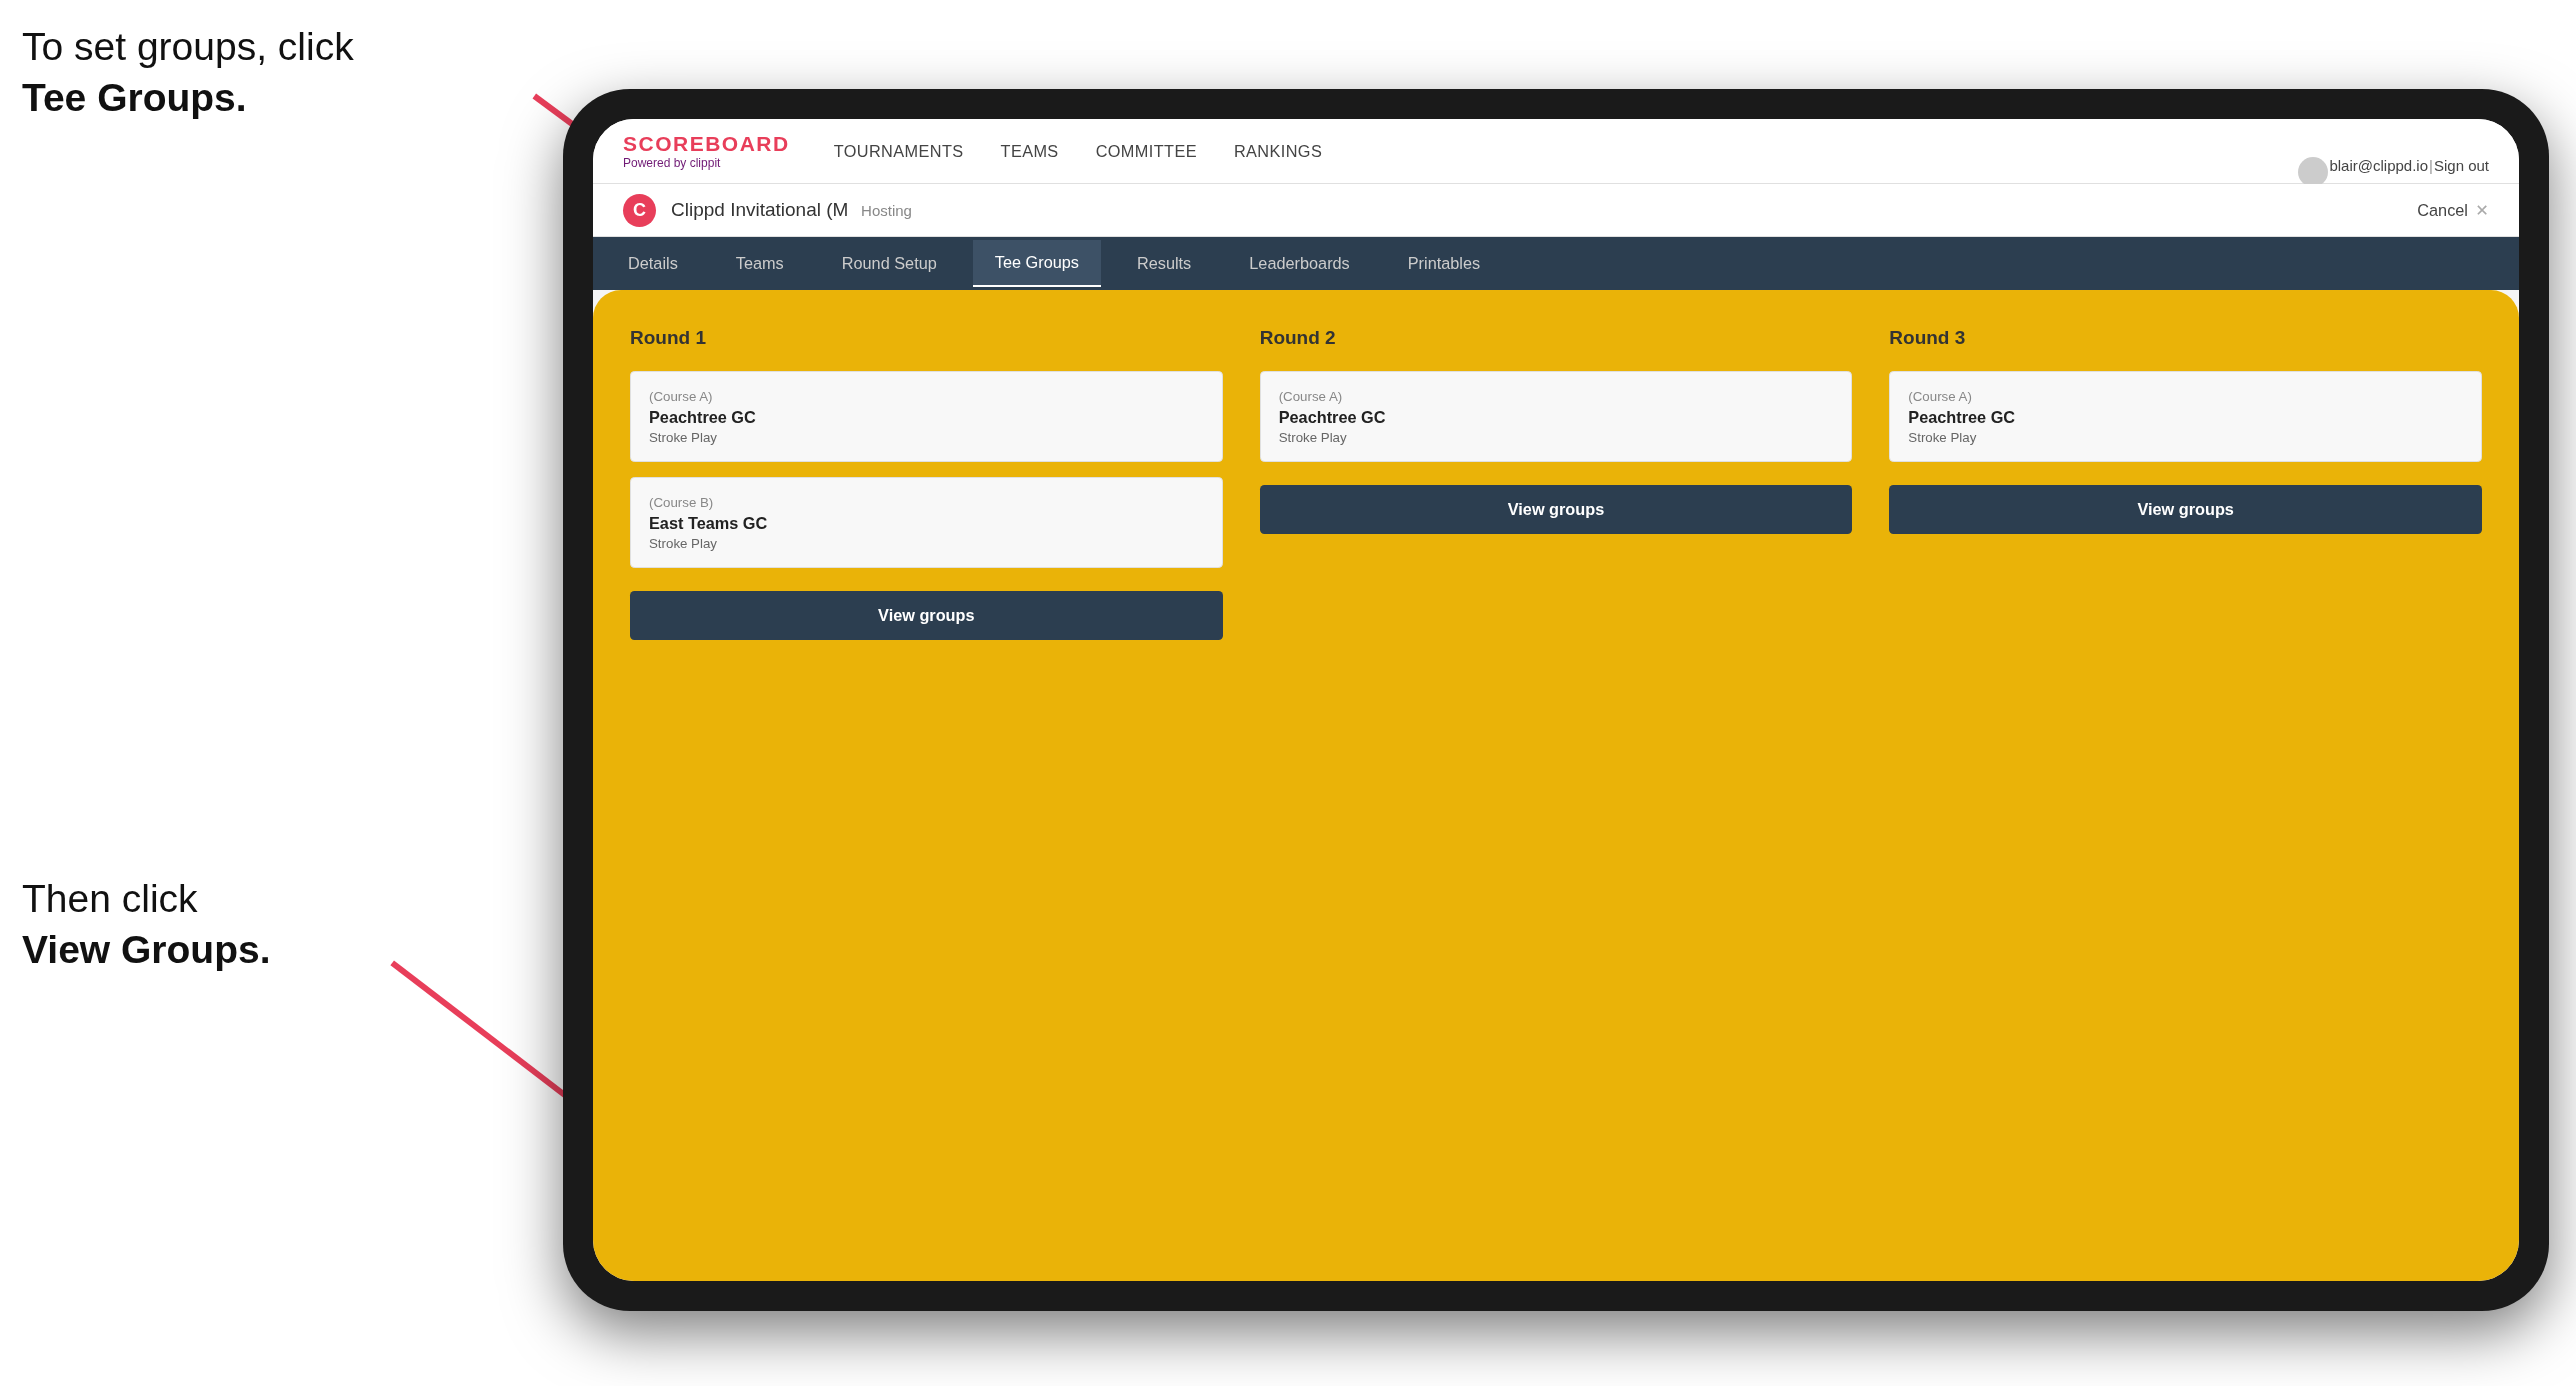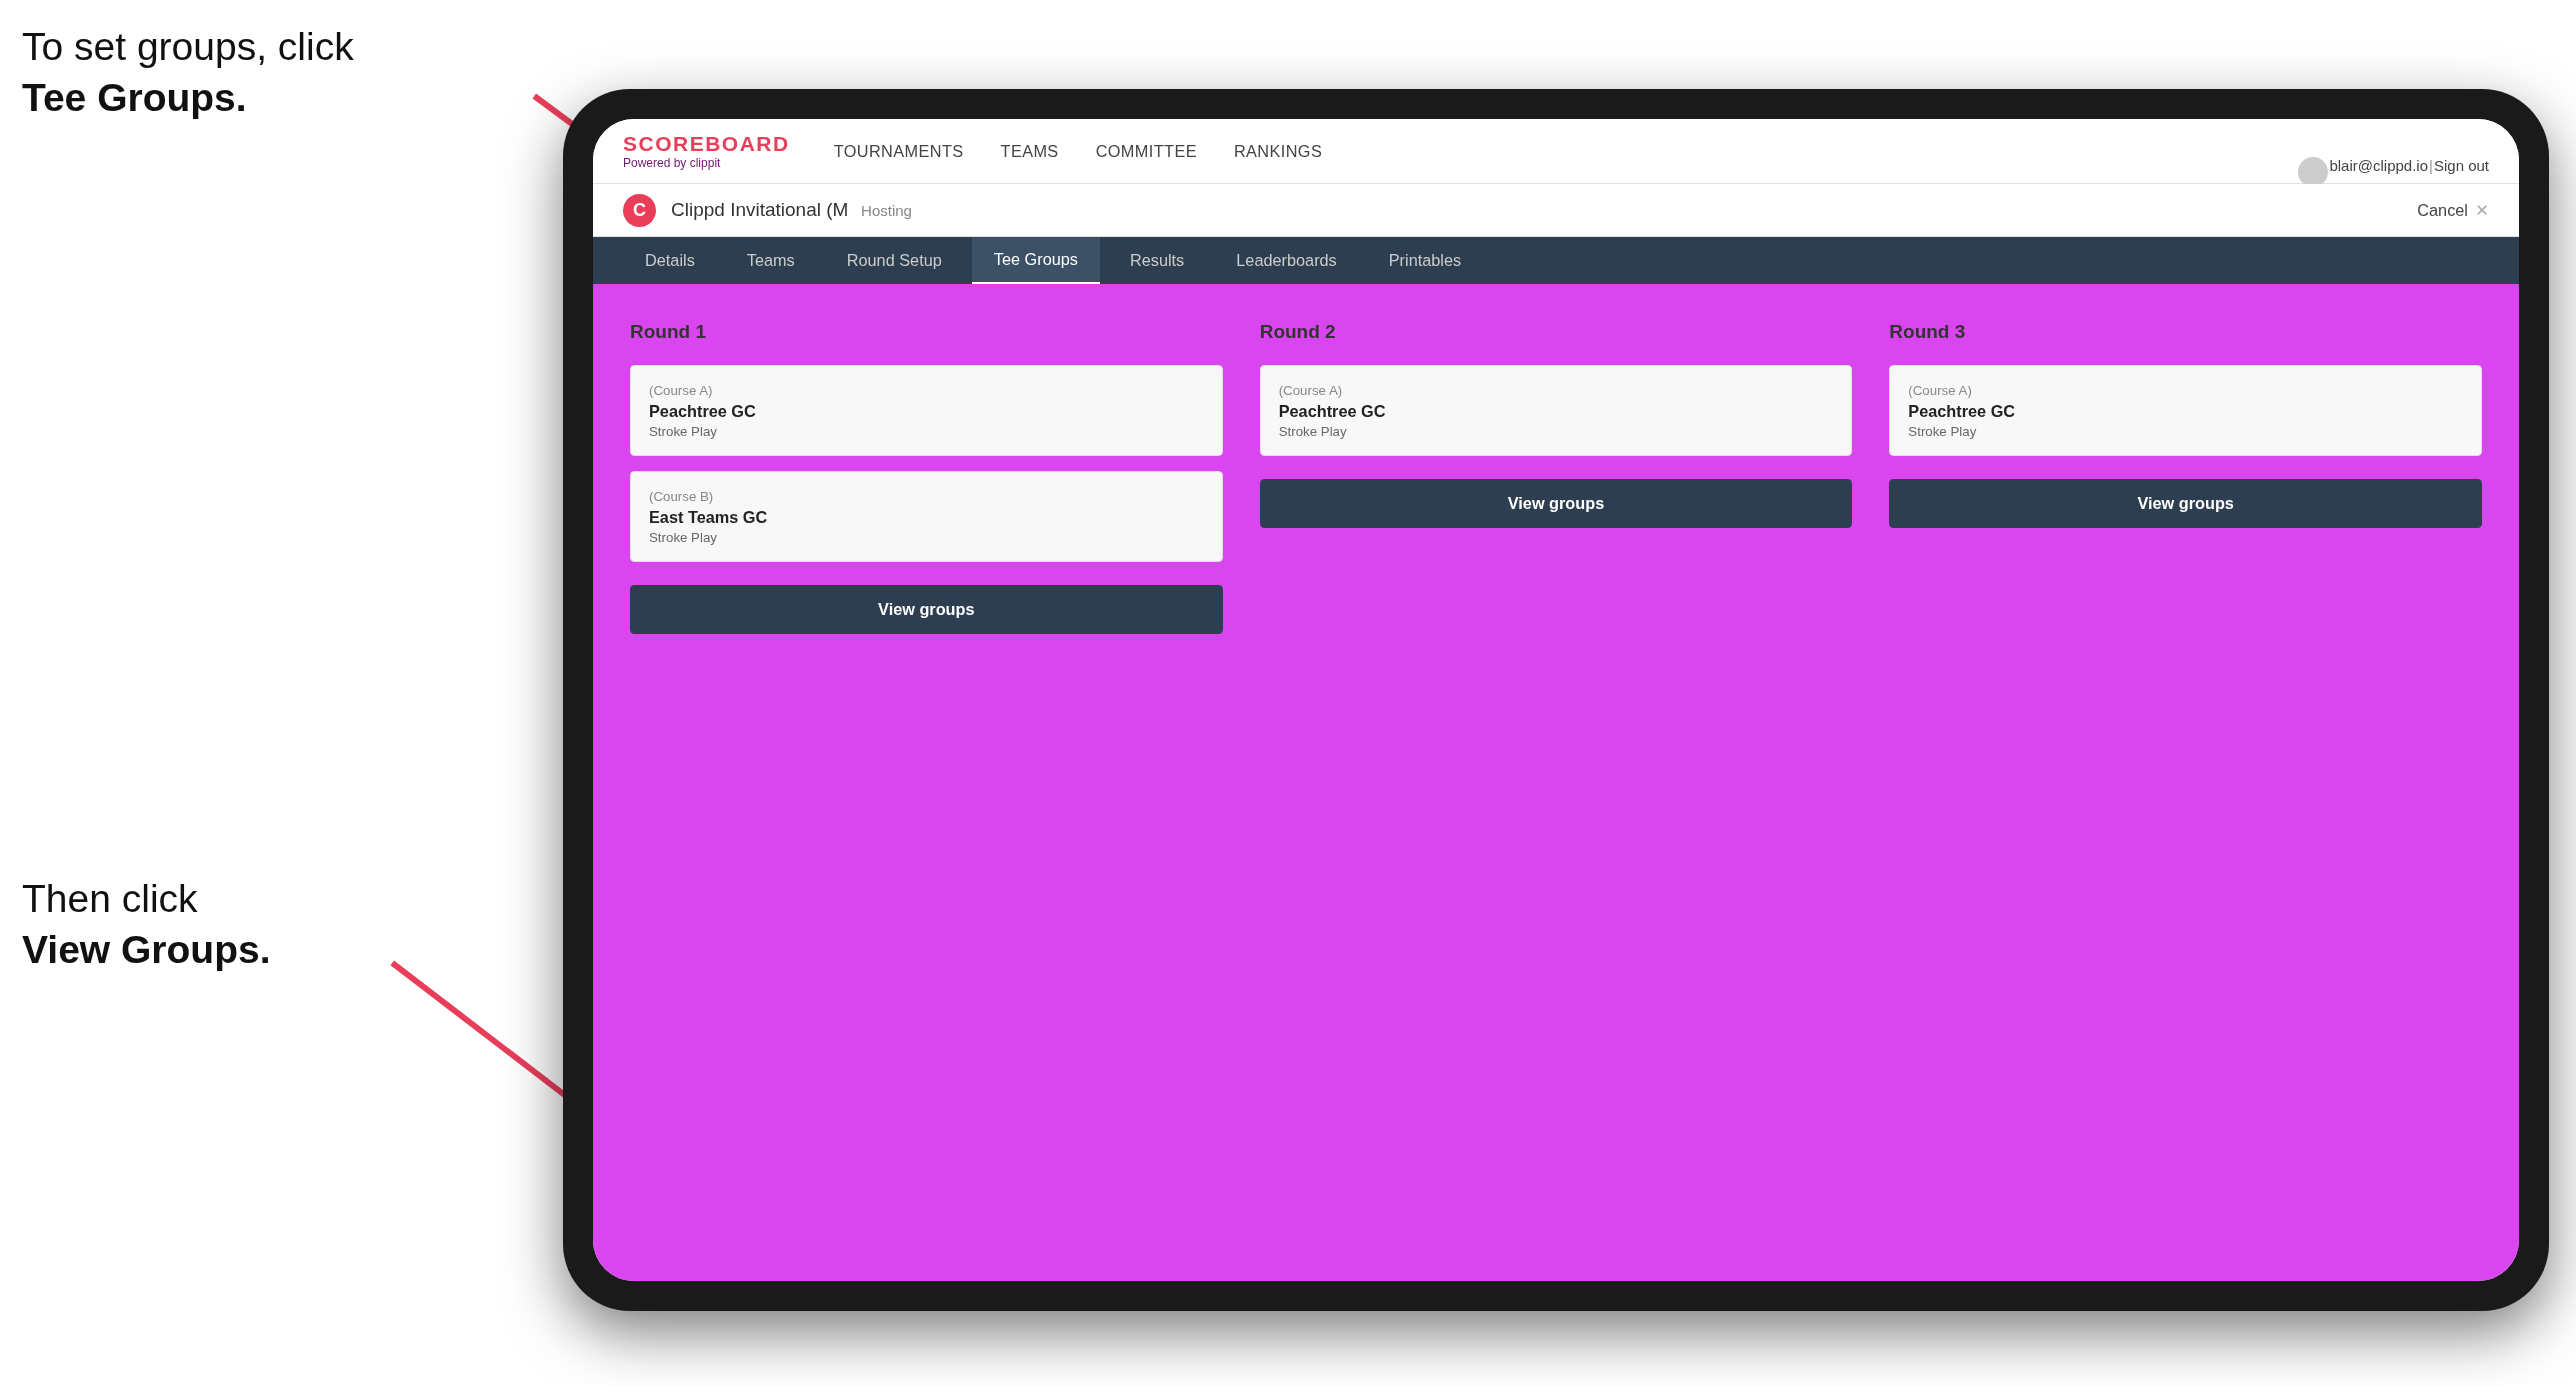--- a/index.html
+++ b/index.html
@@ -174,25 +174,25 @@
 
     .cancel-btn {
       font-size: 16.3px;
       color: #444;
       margin-left: auto;
     }
 
     
     .sub-nav {
       background: #2c3e50;
-      height: 47px;
+      height: 53px;
       display: flex;
       align-items: center;
-      padding: 0 30px;
-      gap: 8px;
+      padding: 0 13px;
+      gap: 14px;
       flex-shrink: 0;
     }
 
     .sub-nav-item {
       font-size: 16.3px;
       color: #ccc;
       padding: 0 22px;
       height: 47px;
       display: flex;
       align-items: center;
@@ -201,23 +201,24 @@
 
     .sub-nav-item.active {
       background: #3d5166;
       color: #ffffff;
       border-bottom: 2.2px solid #ffffff;
     }
 
     
     .main-content {
       flex: 1;
-      background: #d946ef;
+      background: #eab308;
       padding: 37px 37px;
       overflow: auto;
+      border-radius: 28px;
     }
 
     
     .rounds-grid {
       display: grid;
       grid-template-columns: repeat(3, 1fr);
       gap: 37px;
     }
 
     .round-section {

